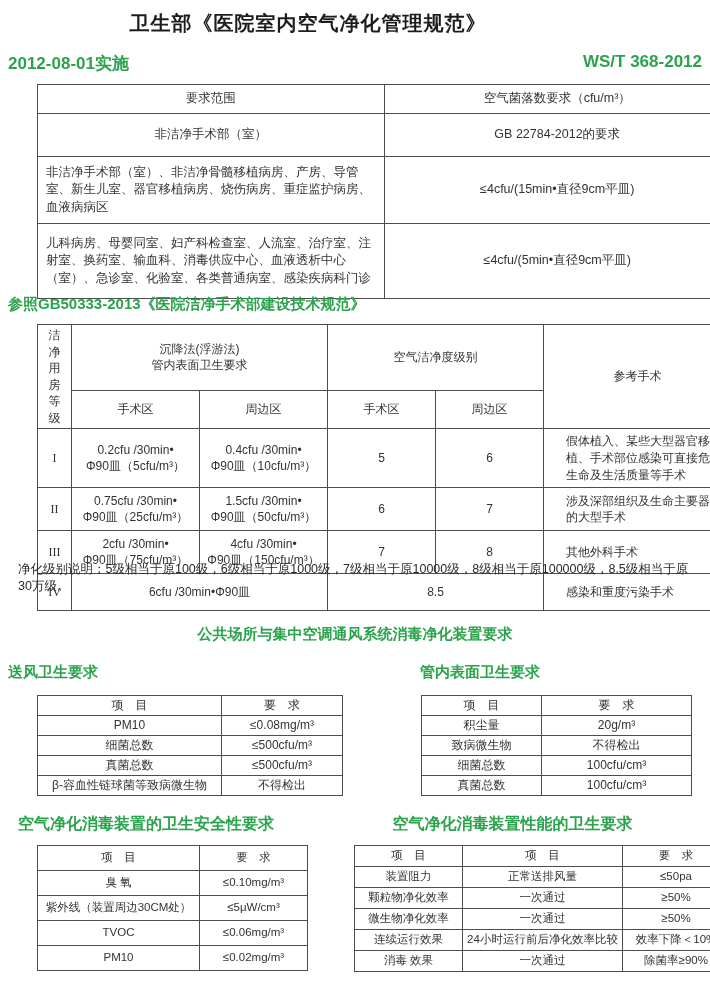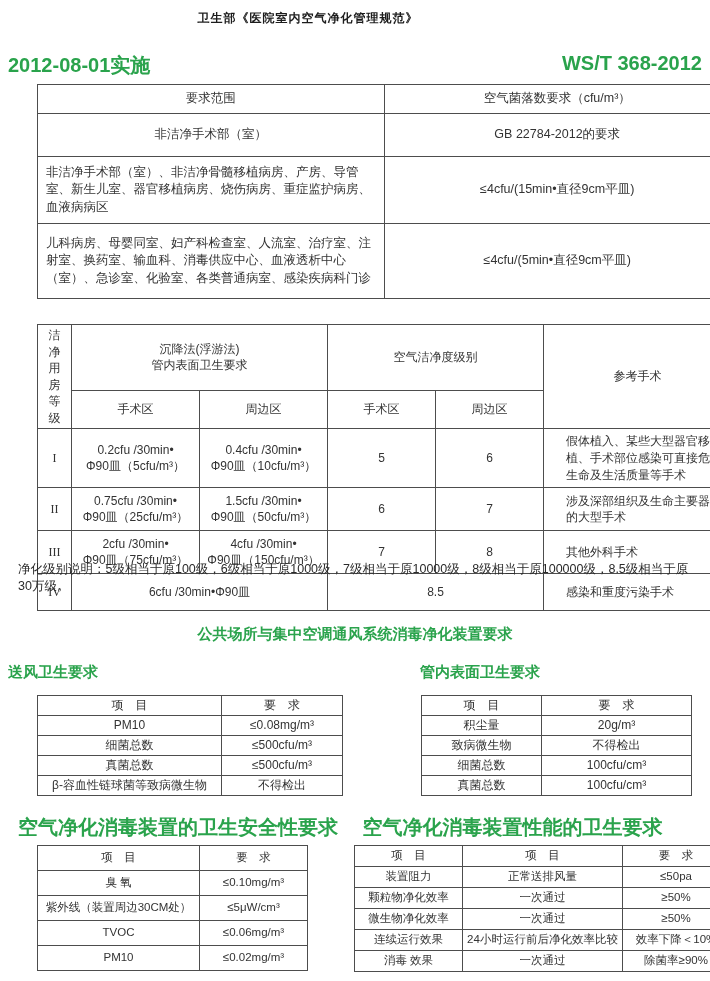--- a/index.html
+++ b/index.html
@@ -9,28 +9,28 @@
     font-family: "Liberation Sans", "DejaVu Sans", sans-serif;
     overflow: hidden;
   }
   #page { position: relative; width: 710px; height: 981px; }
 
   .abs { position: absolute; }
 
   #doc-title {
     top: 10px; left: 0; width: 616px;
     text-align: center;
-    font-size: 12px; font-weight: bold; color: #1c1c1c;
+    font-size: 20px; font-weight: bold; color: #1c1c1c;
     letter-spacing: 1px;
   }
 
   #meta-row {
     top: 52px; left: 8px; width: 694px;
     display: flex; justify-content: space-between;
-    font-size: 20px; font-weight: bold; color: #2aa34c;
+    font-size: 17px; font-weight: bold; color: #2aa34c;
   }
 
   table {
     border-collapse: collapse;
     table-layout: fixed;
     width: 100%;
     margin-left: 29px;
   }
   td {
     border: 1px solid #4d4d4d;
@@ -80,21 +80,21 @@
     text-align: center;
   }
   #supply-title { top: 663px; left: 8px; }
   #duct-title { top: 663px; left: 420px; }
 
   #supply-table-wrap { top: 695px; left: 8px; width: 305px; }
   #duct-table-wrap { top: 695px; left: 392px; width: 270px; }
   #supply-table td, #duct-table td { height: 17px; font-size: 12px; padding: 1px 3px; }
 
   
-  .bottom-title { font-size: 20px; }
+  .bottom-title { font-size: 16px; }
   #safety-title { top: 814px; left: 18px; }
   #perf-title { top: 814px; left: 325px; width: 375px; text-align: center; }
 
   #safety-table-wrap { top: 845px; left: 8px; width: 270px; }
   #safety-table td { height: 22px; font-size: 11.5px; padding: 1px 2px; }
 
   #perf-table-wrap { top: 845px; left: 325px; width: 375px; }
   #perf-table td { height: 18px; font-size: 11.5px; padding: 1px 2px; }
 </style>
 </head>
@@ -129,20 +129,21 @@
         <td>≤4cfu/(15min•直径9cm平皿)</td>
       </tr>
       <tr class="r3">
         <td class="left">儿科病房、母婴同室、妇产科检查室、人流室、治疗室、注射室、换药室、输血科、消毒供应中心、血液透析中心（室）、急诊室、化验室、各类普通病室、感染疾病科门诊</td>
         <td>≤4cfu/(5min•直径9cm平皿)</td>
       </tr>
     </tbody>
       </table>
   </div>
 
+  <div id="clean-heading" class="abs green-heading">参照GB50333-2013《医院洁净手术部建设技术规范》</div>
 
   <div id="clean-table-wrap" class="abs">
     <table id="clean-table">
       <colgroup>
         <col style="width:34px">
           <col style="width:128px">
           <col style="width:128px">
         <col style="width:108px">
           <col style="width:108px">
           <col style="width:188px">

